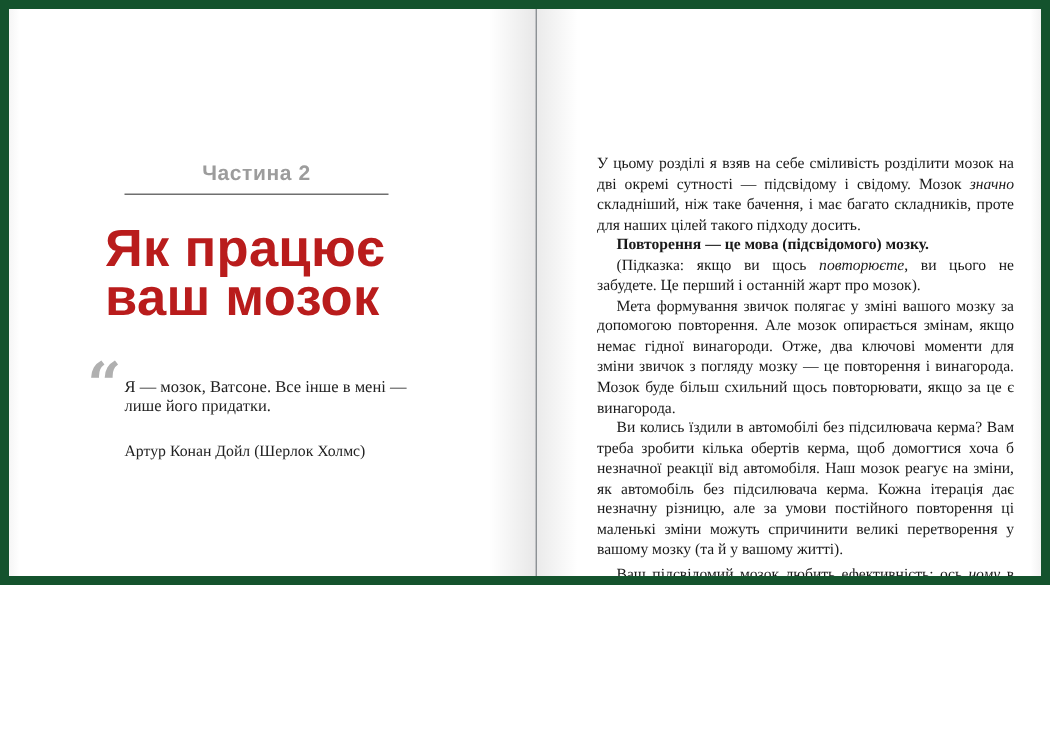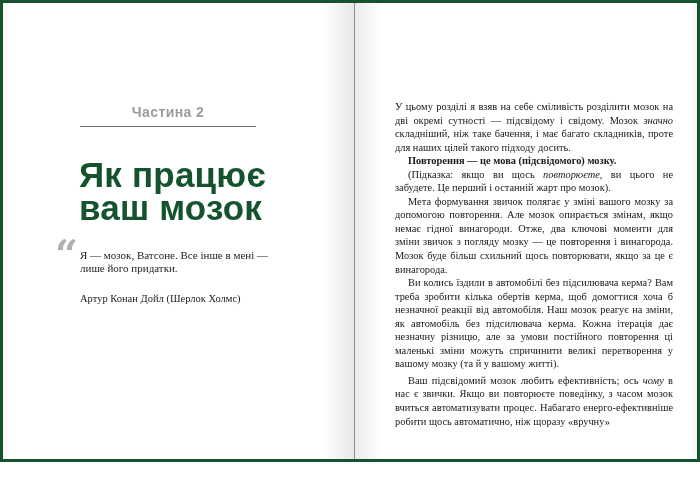--- a/index.html
+++ b/index.html
@@ -1,18 +1,18 @@
 <!DOCTYPE html>
 <html lang="uk"><head>
 <meta charset="utf-8">
 <style>
   html,body{margin:0;padding:0;background:#ffffff;}
   .stage{
-    position:relative;width:700px;height:462px;box-sizing:border-box;
-    background:#ffffff;border:3px solid #14532d;overflow:hidden;
+    position:relative;width:700px;height:390px;box-sizing:border-box;
+    background:#ffffff;border:6px solid #14532d;overflow:hidden;
     font-family:"Liberation Serif",serif;
   }
   
   .gutter-shade-left{position:absolute;left:320px;top:0;width:31px;height:502px;
     background:linear-gradient(to right,rgba(110,110,110,0) 0%,rgba(110,110,110,0.16) 100%);}
   .spine-line{position:absolute;left:351px;top:0;width:1px;height:502px;background:#8d9295;}
   .gutter-shade-right{position:absolute;left:352px;top:0;width:27px;height:502px;
     background:linear-gradient(to right,rgba(110,110,110,0.14) 0%,rgba(110,110,110,0) 100%);}
   .edge-shade-left{position:absolute;left:0;top:0;width:7px;height:502px;
     background:linear-gradient(to right,rgba(120,120,120,0.07),rgba(120,120,120,0));}
@@ -20,23 +20,23 @@
     background:linear-gradient(to left,rgba(120,120,120,0.09),rgba(120,120,120,0));}
 
   
   .chapter-block{
     position:absolute;left:77px;top:102px;width:176px;text-align:center;
     border-bottom:1px solid #6f6f6f;padding-bottom:7px;
     font-family:"Liberation Sans",sans-serif;font-weight:bold;
     font-size:14px;line-height:14px;color:#9c9c9c;letter-spacing:0.4px;
   }
   .book-title{
-    position:absolute;left:64px;top:143px;margin:12px;
+    position:absolute;left:64px;top:143px;margin:0;
     font-family:"Liberation Sans",sans-serif;font-weight:bold;
-    font-size:35px;line-height:33px;color:#14532d;letter-spacing:0.2px;
+    font-size:35px;line-height:33px;color:#b91c1c;letter-spacing:0.2px;
   }
   .quote-mark{
     position:absolute;left:52px;top:231px;
     font-family:"DejaVu Serif",serif;font-weight:bold;
     font-size:40px;line-height:1;color:#b0b0b0;
   }
   .quote-text{
     position:absolute;left:77px;top:246px;width:210px;
     font-size:11px;line-height:13.4px;color:#222222;
   }

